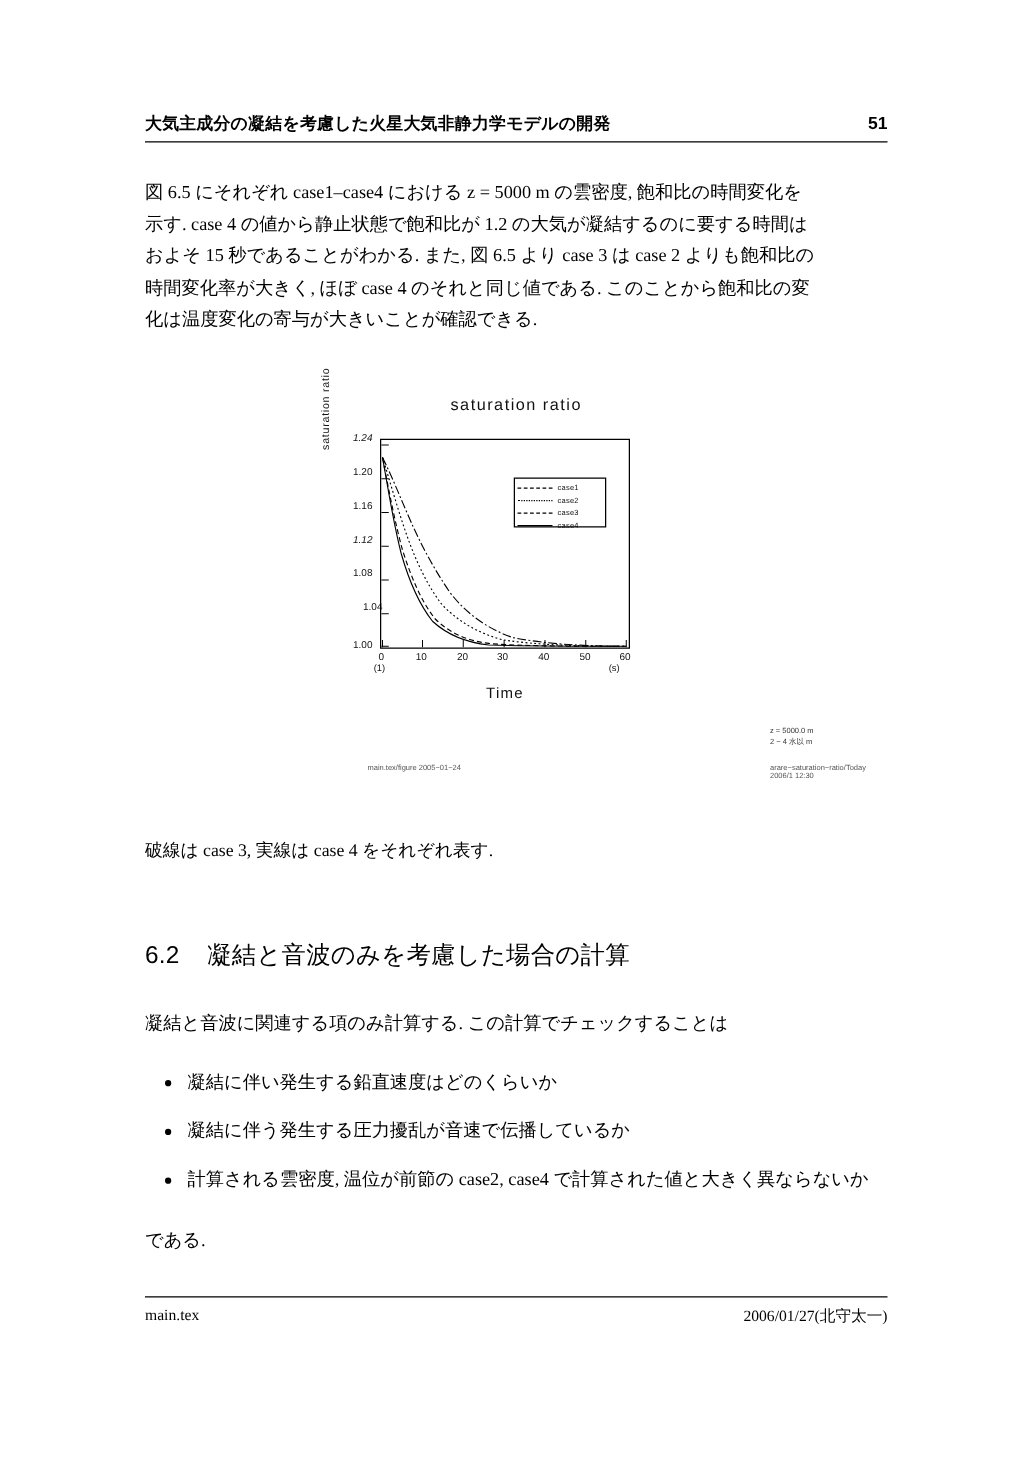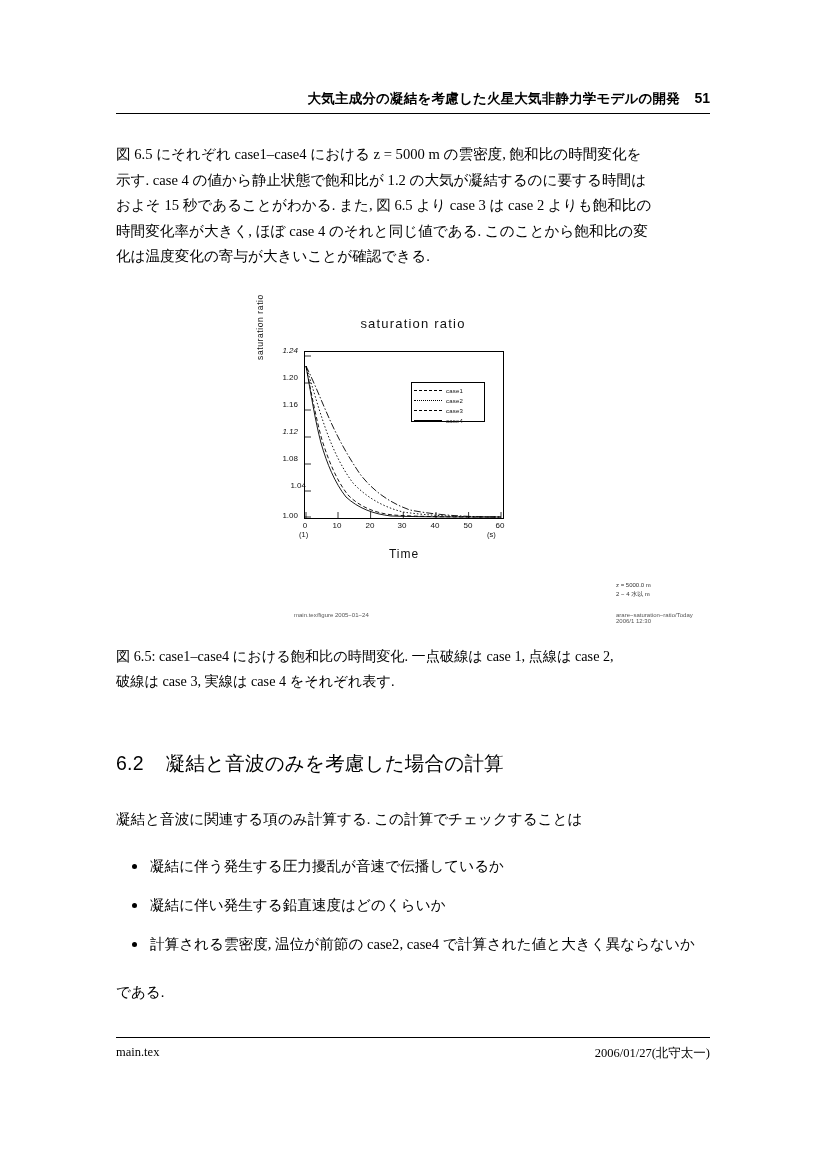--- a/index.html
+++ b/index.html
@@ -33,21 +33,21 @@
     display: flex;
     align-items: baseline;
     justify-content: space-between;
     font-family: "Liberation Sans", sans-serif;
     font-weight: bold;
     font-size: 13.5px;
     padding-bottom: 5px;
   }
   .runhead .rh-title {
     flex: 1;
-    text-align: right;
+    text-align: left;
     letter-spacing: 0.2px;
   }
   .runhead .rh-page {
     font-size: 14px;
     width: 30px;
     text-align: right;
   }
   .rule {
     border-bottom: 1.1px solid #000;
     margin-bottom: 28px;
@@ -381,33 +381,33 @@
           <div>z = 5000.0  m</div>
           <div>2 − 4 水以  m</div>
         </div>
 
         <div class="fig-meta-bottomleft">main.tex/figure  2005−01−24</div>
         <div class="fig-meta-bottomright">arare−saturation−ratio/Today   2006/1  12:30</div>
       </div>
     </div>
 
     <p class="caption">
-      <span>図 6.5: case1–case4 における飽和比の時間変化. 一点破線は case 1, 点線は case 2,</span><br>
+      <br>
       <span>破線は case 3, 実線は case 4 をそれぞれ表す.</span>
     </p>
 
     <h2 class="section">
       <span class="secnum">6.2</span><span>凝結と音波のみを考慮した場合の計算</span>
     </h2>
 
     <p class="para">凝結と音波に関連する項のみ計算する. この計算でチェックすることは</p>
 
     <ul class="bullets">
+      <li>凝結に伴い発生する鉛直速度はどのくらいか</li>
       <li>凝結に伴う発生する圧力擾乱が音速で伝播しているか</li>
-      <li>凝結に伴い発生する鉛直速度はどのくらいか</li>
       <li>計算される雲密度, 温位が前節の case2, case4 で計算された値と大きく異ならないか</li>
     </ul>
 
     <p class="closing">である.</p>
   </div>
 
   <div class="footer">
     <div class="frule"></div>
     <div class="frow">
       <span>main.tex</span>

